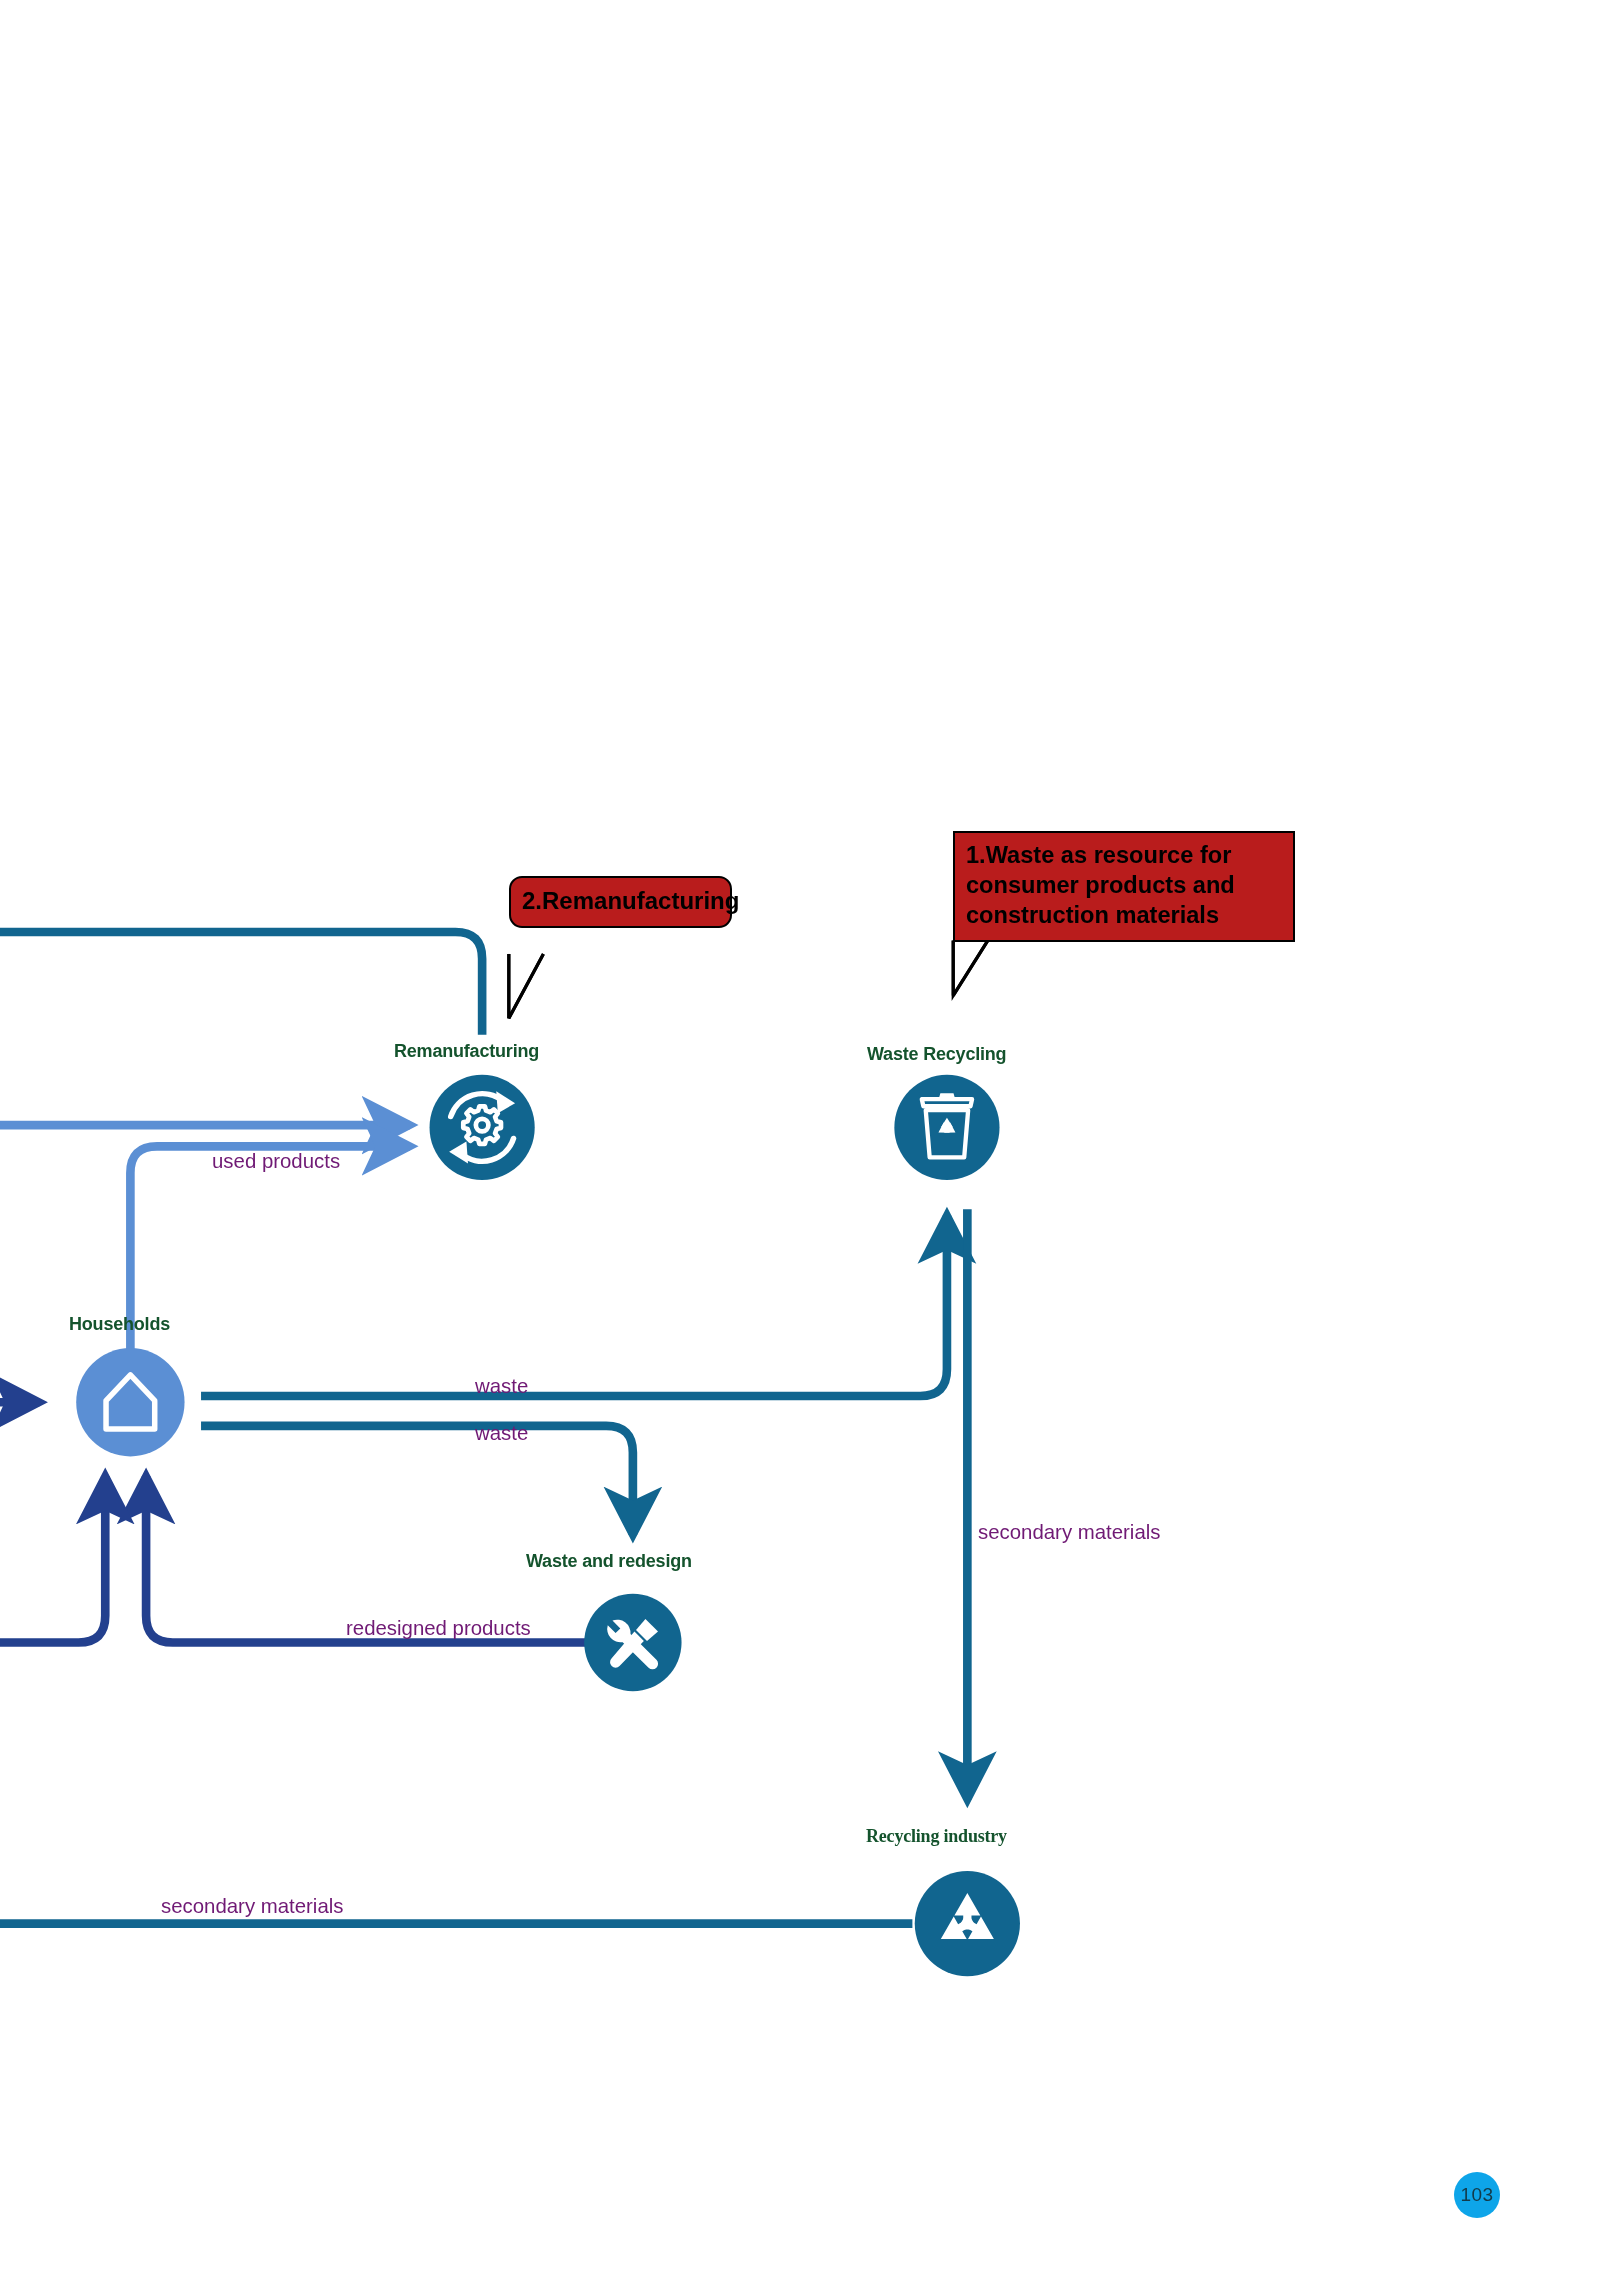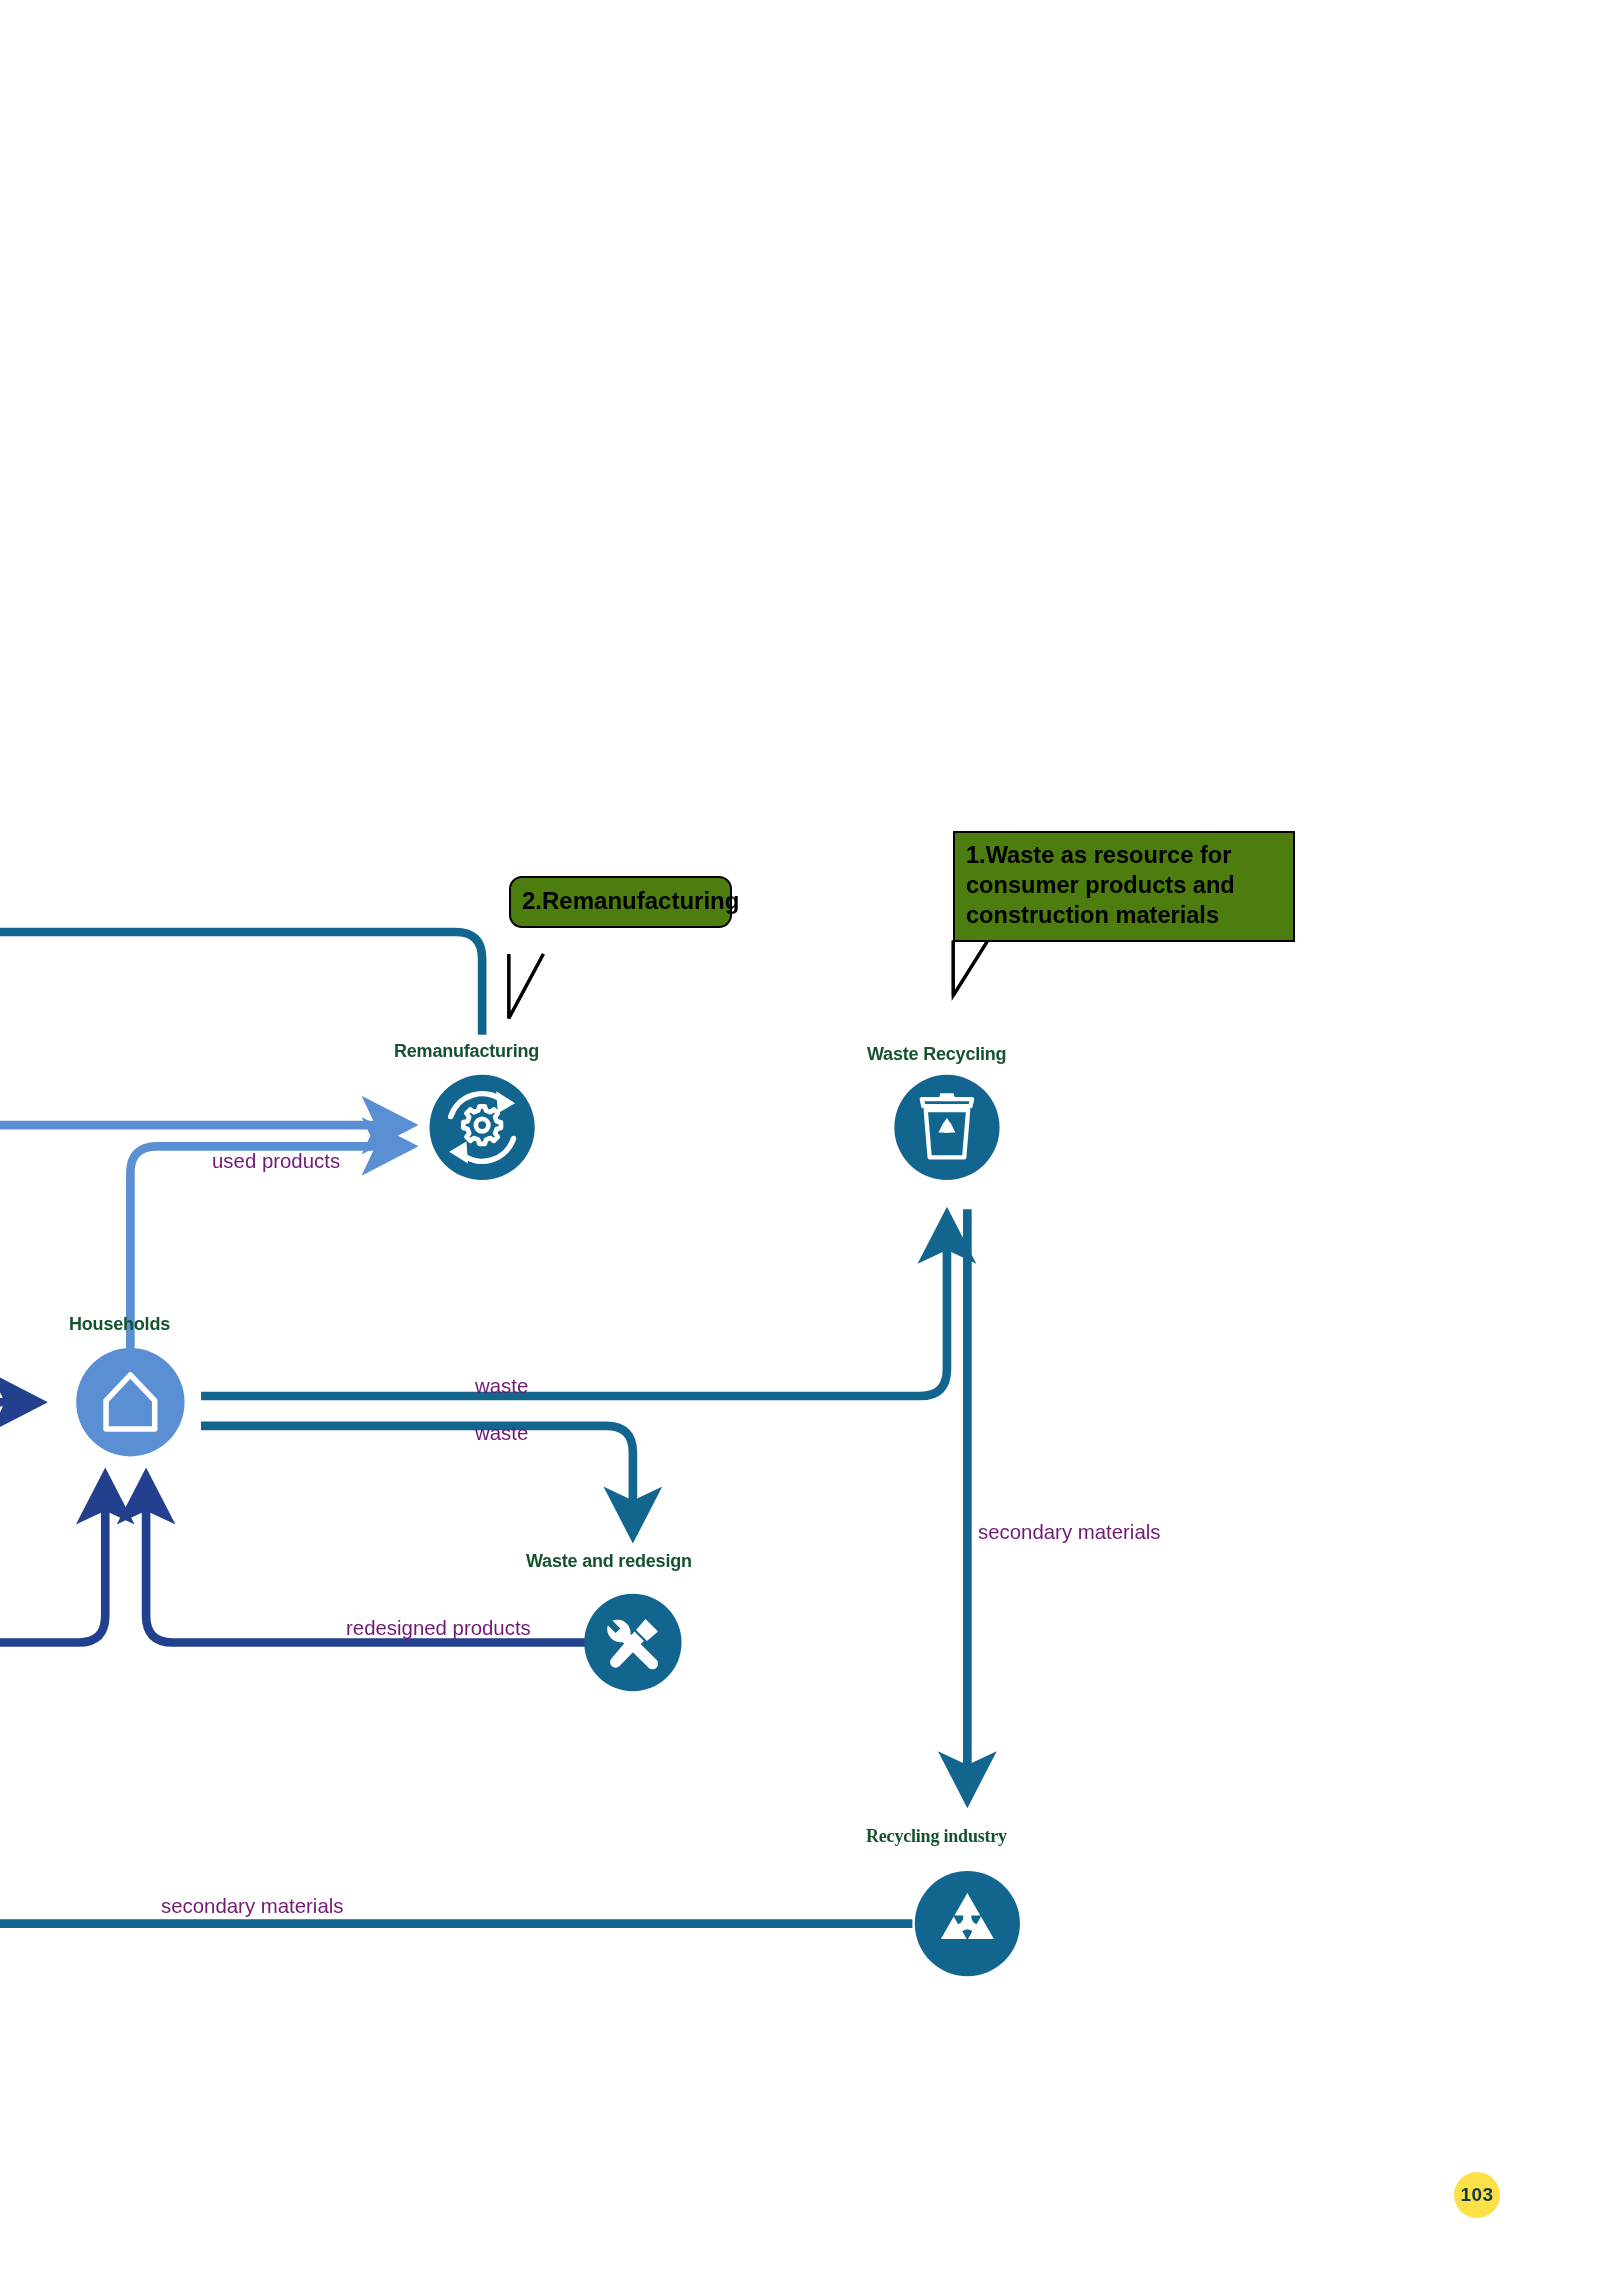--- a/index.html
+++ b/index.html
@@ -37,39 +37,39 @@
     position: absolute;
     font-family: "Liberation Sans", sans-serif;
     font-weight: normal;
     font-size: 20.4px;
     color: #701a75;
     white-space: nowrap;
   }
   .callout {
     position: absolute;
     box-sizing: border-box;
-    background: #4d7c0f;
+    background: #b91c1c;
     border: 2.4px solid #000000;
     font-family: "Liberation Sans", sans-serif;
     font-weight: bold;
     font-size: 23.6px;
     line-height: 1.27;
     color: #000000;
     padding: 7.9px 11px 9.4px 11px;
   }
   .page-number {
     position: absolute;
     width: 46px;
     height: 46px;
     border-radius: 50%;
-    background: #fde047;
+    background: #0ea5e9;
     color: #133a49;
     font-family: "Liberation Sans", sans-serif;
     font-size: 19px;
-    font-weight: bold;
+    font-weight: normal;
     display: flex;
     align-items: center;
     justify-content: center;
     letter-spacing: 0.4px;
   }
 </style>
 </head>
 <body>
 
 <div id="page">

